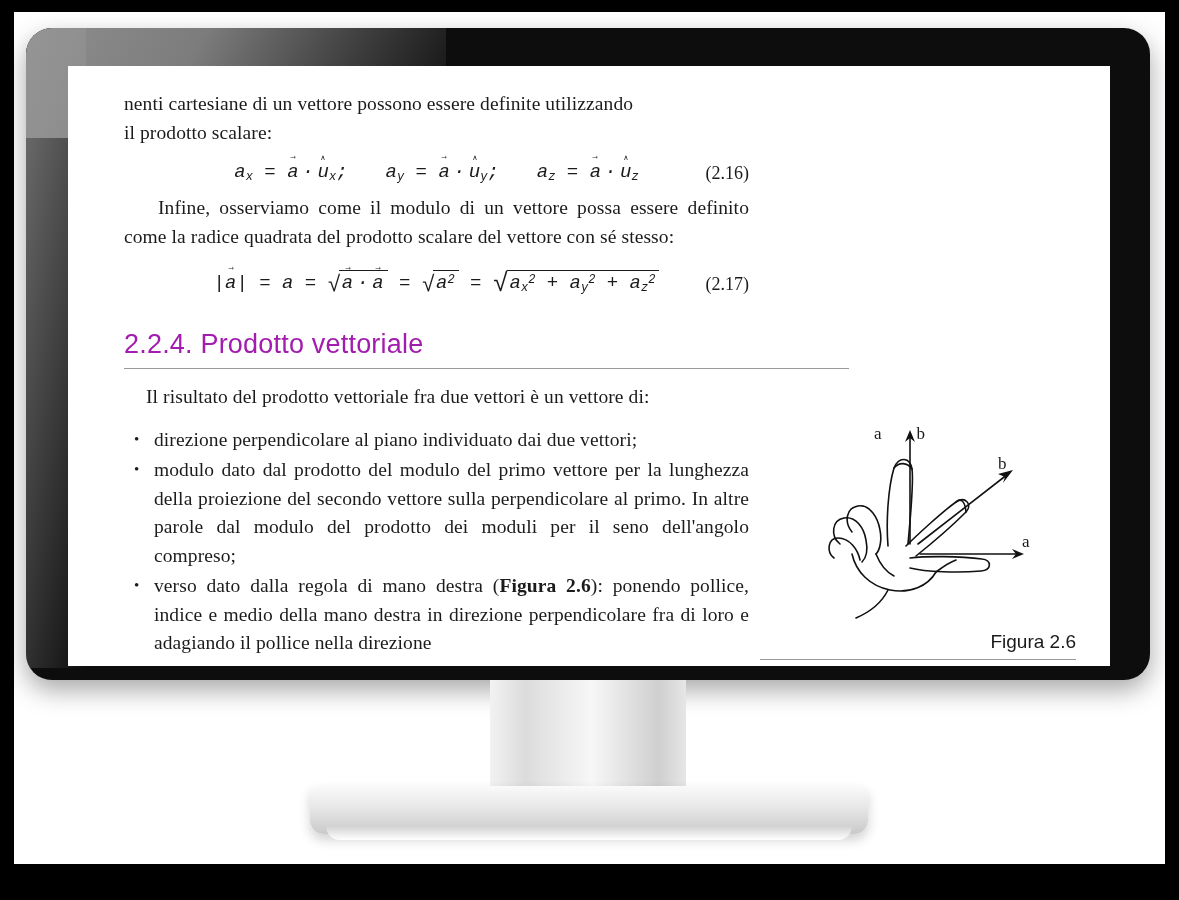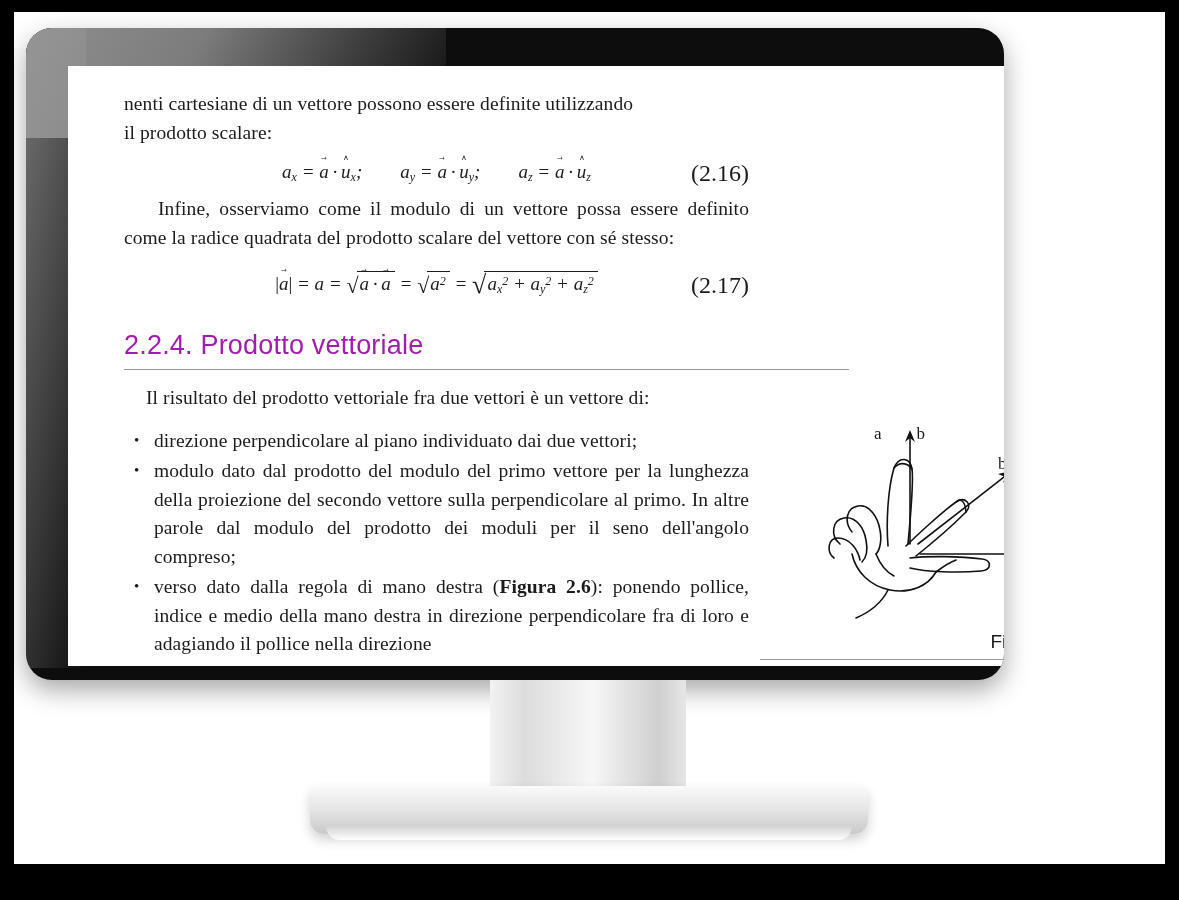--- a/index.html
+++ b/index.html
@@ -28,21 +28,21 @@
   #band-top    { left: 0; top: 0; width: 1179px; height: 12px; }
   #band-left   { left: 0; top: 0; width: 14px; height: 900px; }
   #band-right  { right: 0; top: 0; width: 14px; height: 900px; }
   #band-bottom { left: 0; bottom: 0; width: 1179px; height: 36px; }
 
   
   #monitor {
     position: absolute;
     left: 26px;
     top: 28px;
-    width: 978px;
+    width: 1124px;
     height: 652px;
     border-radius: 26px;
     background: #0d0d0d;
     box-shadow: 0 10px 26px rgba(0,0,0,0.35);
     overflow: hidden;
   }
   
   #bezel-gloss {
     position: absolute;
     left: 0; top: 0;
@@ -97,27 +97,28 @@
     width: 625px;
     margin: 14px 0 10px 0;
     text-align: center;
     font-family: "Liberation Serif", serif;
   }
   .formula-row .eqno {
     position: absolute;
     right: 0;
     top: 50%;
     transform: translateY(-50%);
-    font-size: 24px;
+    font-size: 18px;
   }
   .math {
     display: inline-block;
     font-style: italic;
     font-size: 19px;
     white-space: nowrap;
+    font-family: Liberation Mono, monospace;
   }
   .math .sub { font-size: 12px; vertical-align: -3px; font-style: italic; }
   .math .sup { font-size: 12px; vertical-align: 5px; font-style: italic; }
   .vecd { position: relative; display: inline-block; font-style: italic; }
   .vecd::after {
     content: "\2192";
     position: absolute;
     left: 50%;
     top: -12px;
     transform: translateX(-50%) scaleX(0.72);

